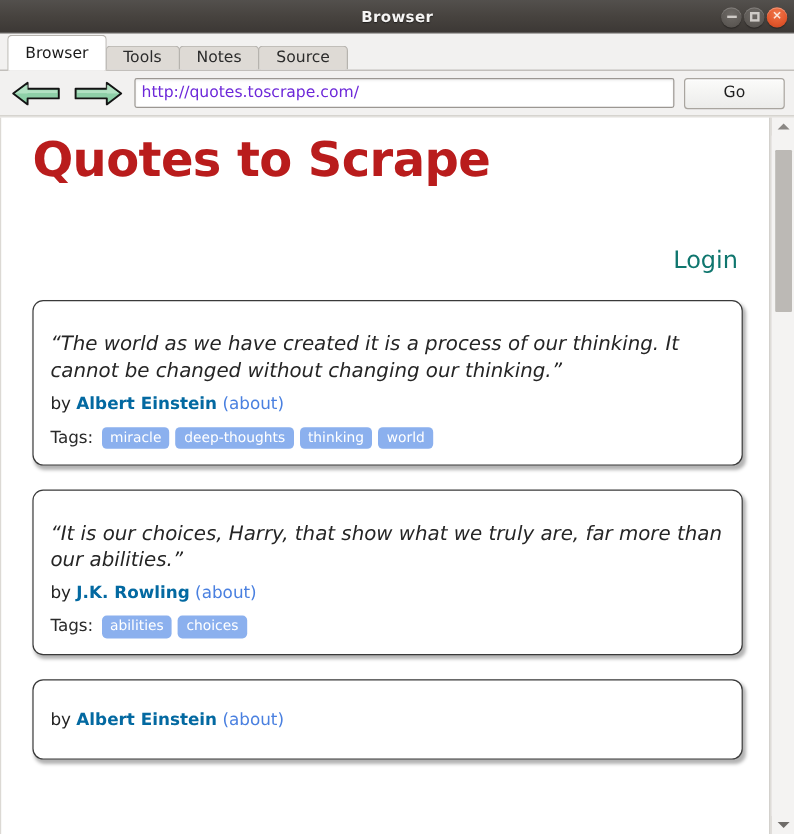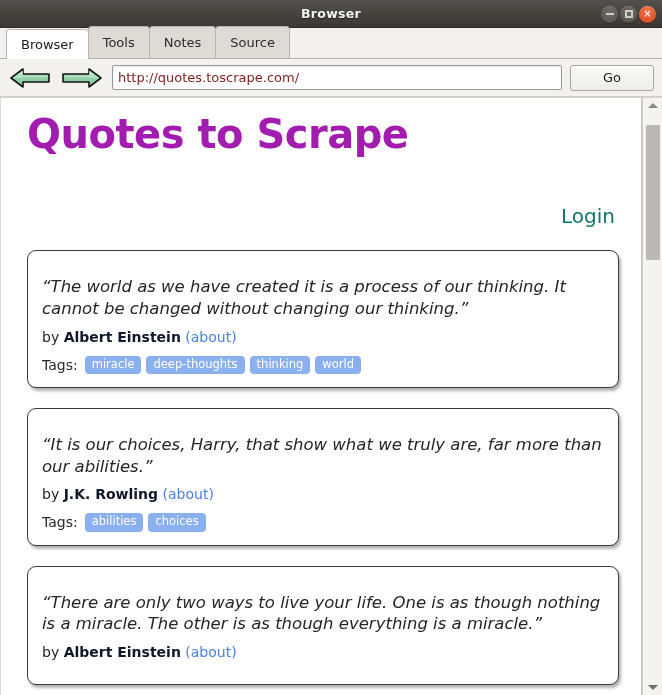--- a/index.html
+++ b/index.html
@@ -82,21 +82,21 @@
     flex: 0 0 31px;
     height: 31px;
     background: #f2f1f0;
     display: flex;
     align-items: flex-end;
     padding-left: 6px;
     border-bottom: 1px solid #b6b3ae;
     position: relative;
   }
   .tab {
-    height: 32px;
+    height: 20px;
     padding: 0 14px;
     display: flex;
     align-items: center;
     font-size: 13px;
     color: #2b2b2b;
     background: #dedad5;
     border: 1px solid #b6b3ae;
     border-bottom: none;
     border-top-left-radius: 4px;
     border-top-right-radius: 4px;
@@ -135,21 +135,21 @@
   .urlbar {
     flex: 1 1 auto;
     height: 25px;
     background: #ffffff;
     border: 1px solid #9b9792;
     border-radius: 2px;
     display: flex;
     align-items: center;
     padding: 0 5px;
     font-size: 13px;
-    color: #7f1d1d;
+    color: #6d28d9;
     overflow: hidden;
     white-space: nowrap;
     box-shadow: inset 0 1px 2px rgba(0,0,0,0.08);
   }
   .gobtn {
     flex: 0 0 84px;
     width: 84px;
     height: 26px;
     background: linear-gradient(to bottom, #fbfbfa 0%, #ececea 100%);
     border: 1px solid #a9a59f;
@@ -178,21 +178,21 @@
     border-left: 1px solid #dcd9d4;
     border-right: 1px solid #c9c6c1;
   }
   .page-inner {
     padding: 14px 22px 0 26px;
   }
 
   h1.site-title {
     font-size: 40px;
     font-weight: bold;
-    color: #a21caf;
+    color: #b91c1c;
     letter-spacing: -0.5px;
     line-height: 1.1;
     margin-bottom: 4px;
     font-family: "DejaVu Sans", sans-serif;
   }
   .login-row {
     height: 74px;
     display: flex;
     align-items: flex-end;
     justify-content: flex-end;
@@ -222,21 +222,21 @@
     color: #252525;
     margin-bottom: 9px;
   }
   .quote-author-line {
     font-size: 14px;
     color: #222222;
     margin-bottom: 11px;
   }
   .author-name {
     font-weight: bold;
-    color: #0f172a;
+    color: #0369a1;
   }
   .about-link {
     color: #4a80e0;
   }
   .tags-row {
     display: flex;
     align-items: center;
     flex-wrap: wrap;
     gap: 5px;
     font-size: 14px;
@@ -391,21 +391,20 @@
               <a class="about-link">(about)</a>
             </div>
             <div class="tags-row">
               <span class="tags-label">Tags:</span>
               <a class="tag">abilities</a>
               <a class="tag">choices</a>
             </div>
           </div>
 
           <div class="quote">
-            <div class="quote-text">“There are only two ways to live your life. One is as though nothing is a miracle. The other is as though everything is a miracle.”</div>
             <div class="quote-author-line">
               <span>by</span>
               <span class="author-name">Albert Einstein</span>
               <a class="about-link">(about)</a>
             </div>
           </div>
 
         </div>
       </div>
     </div>

